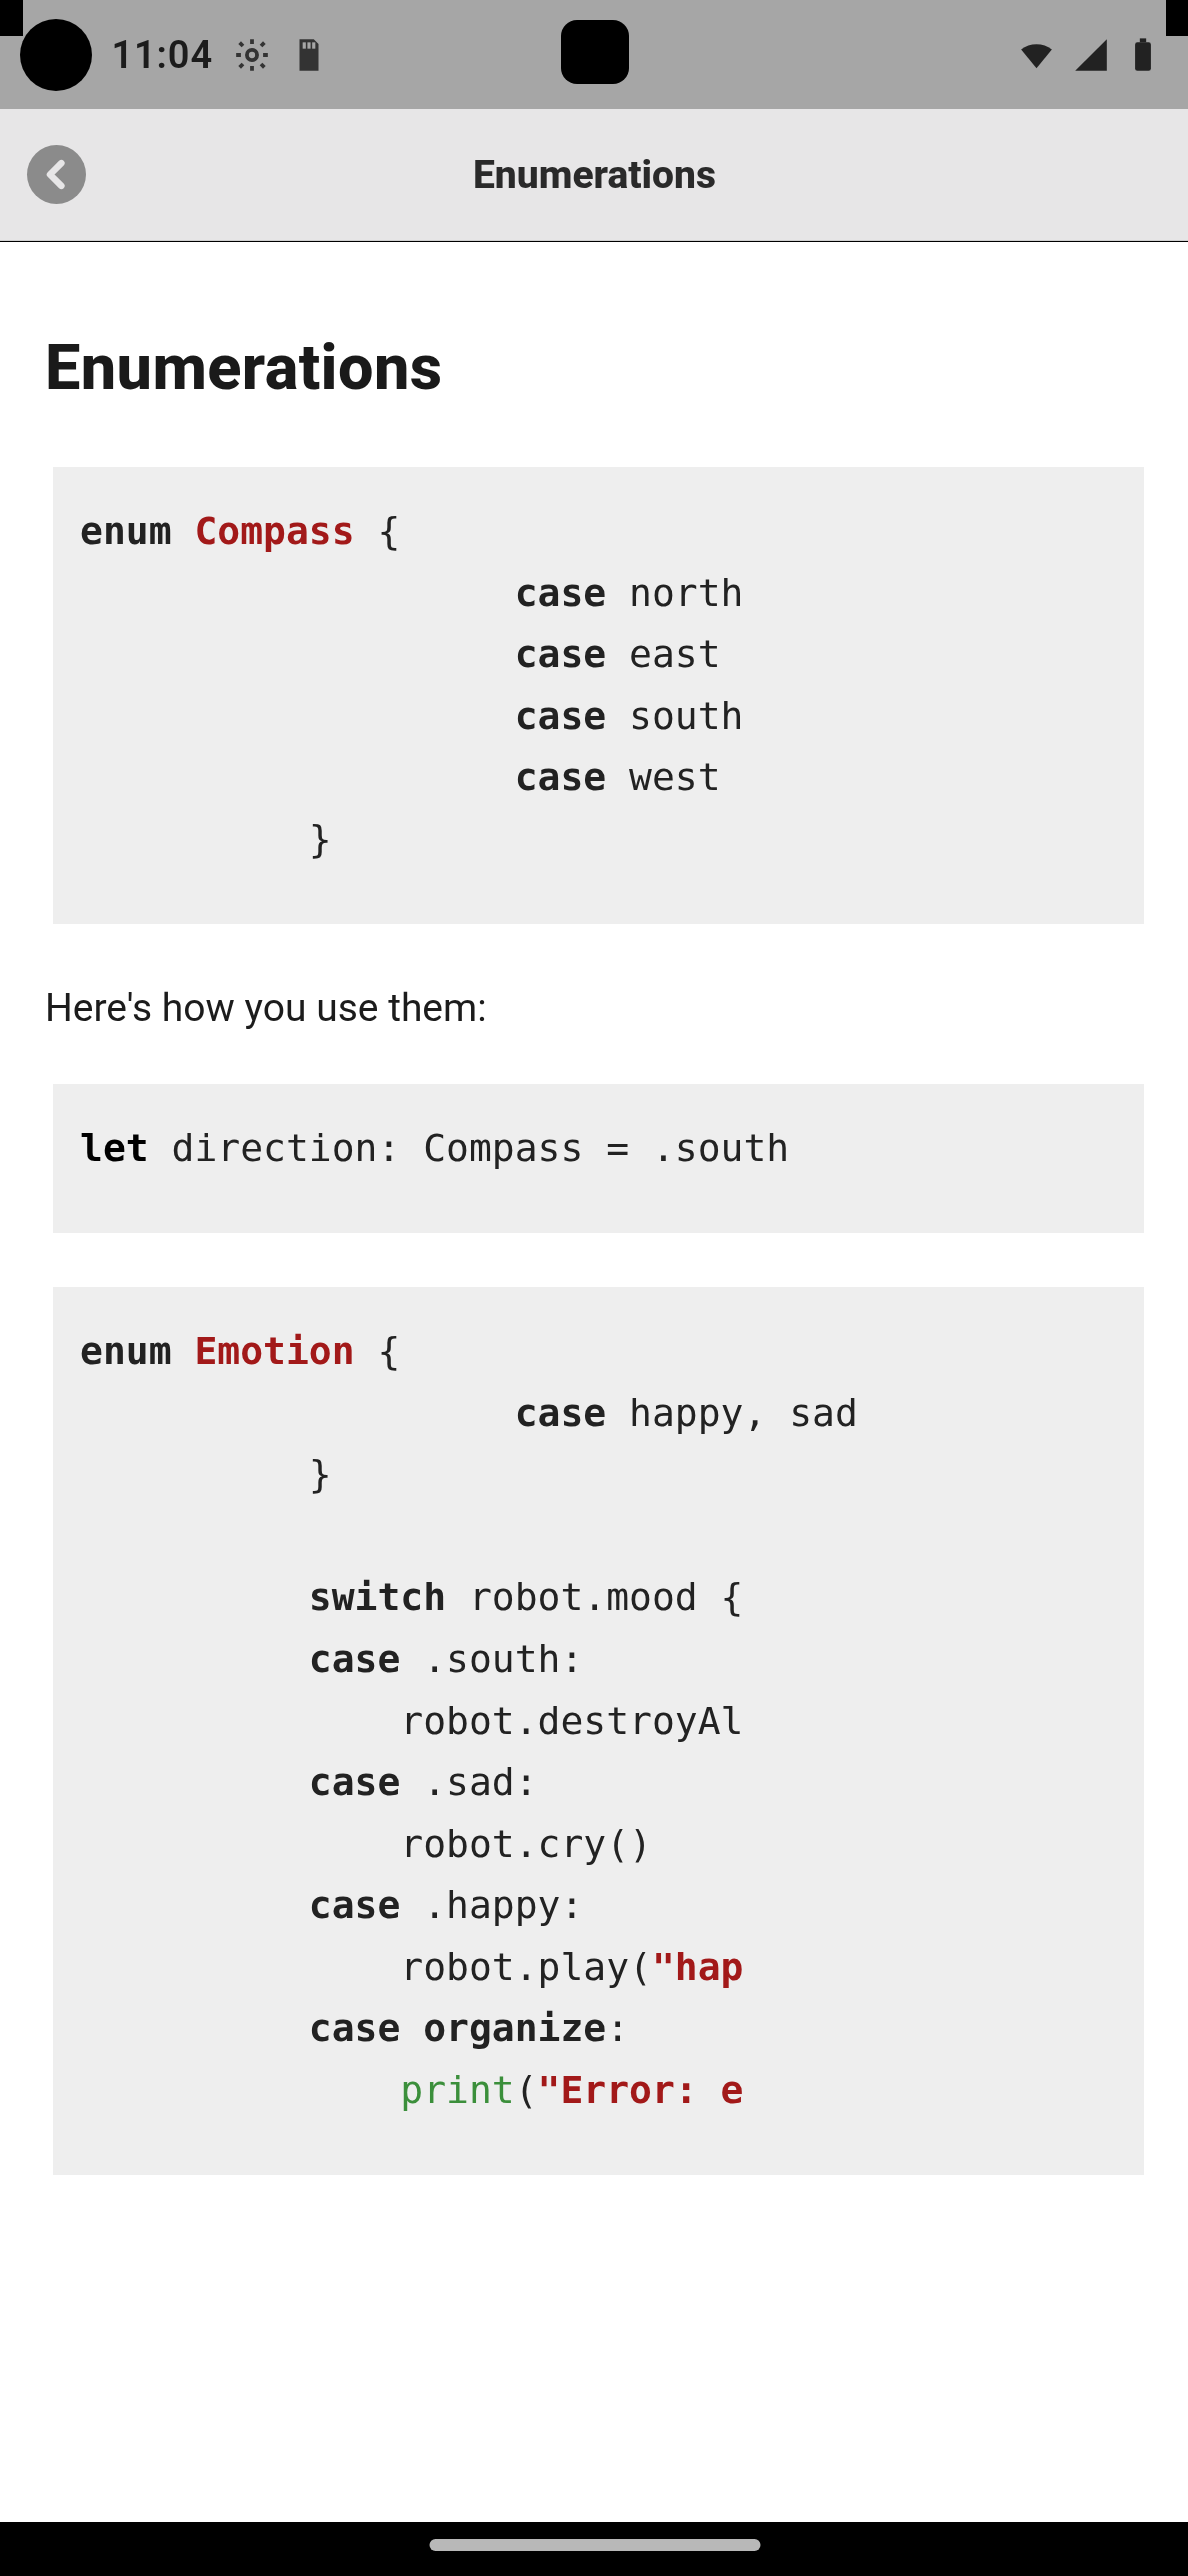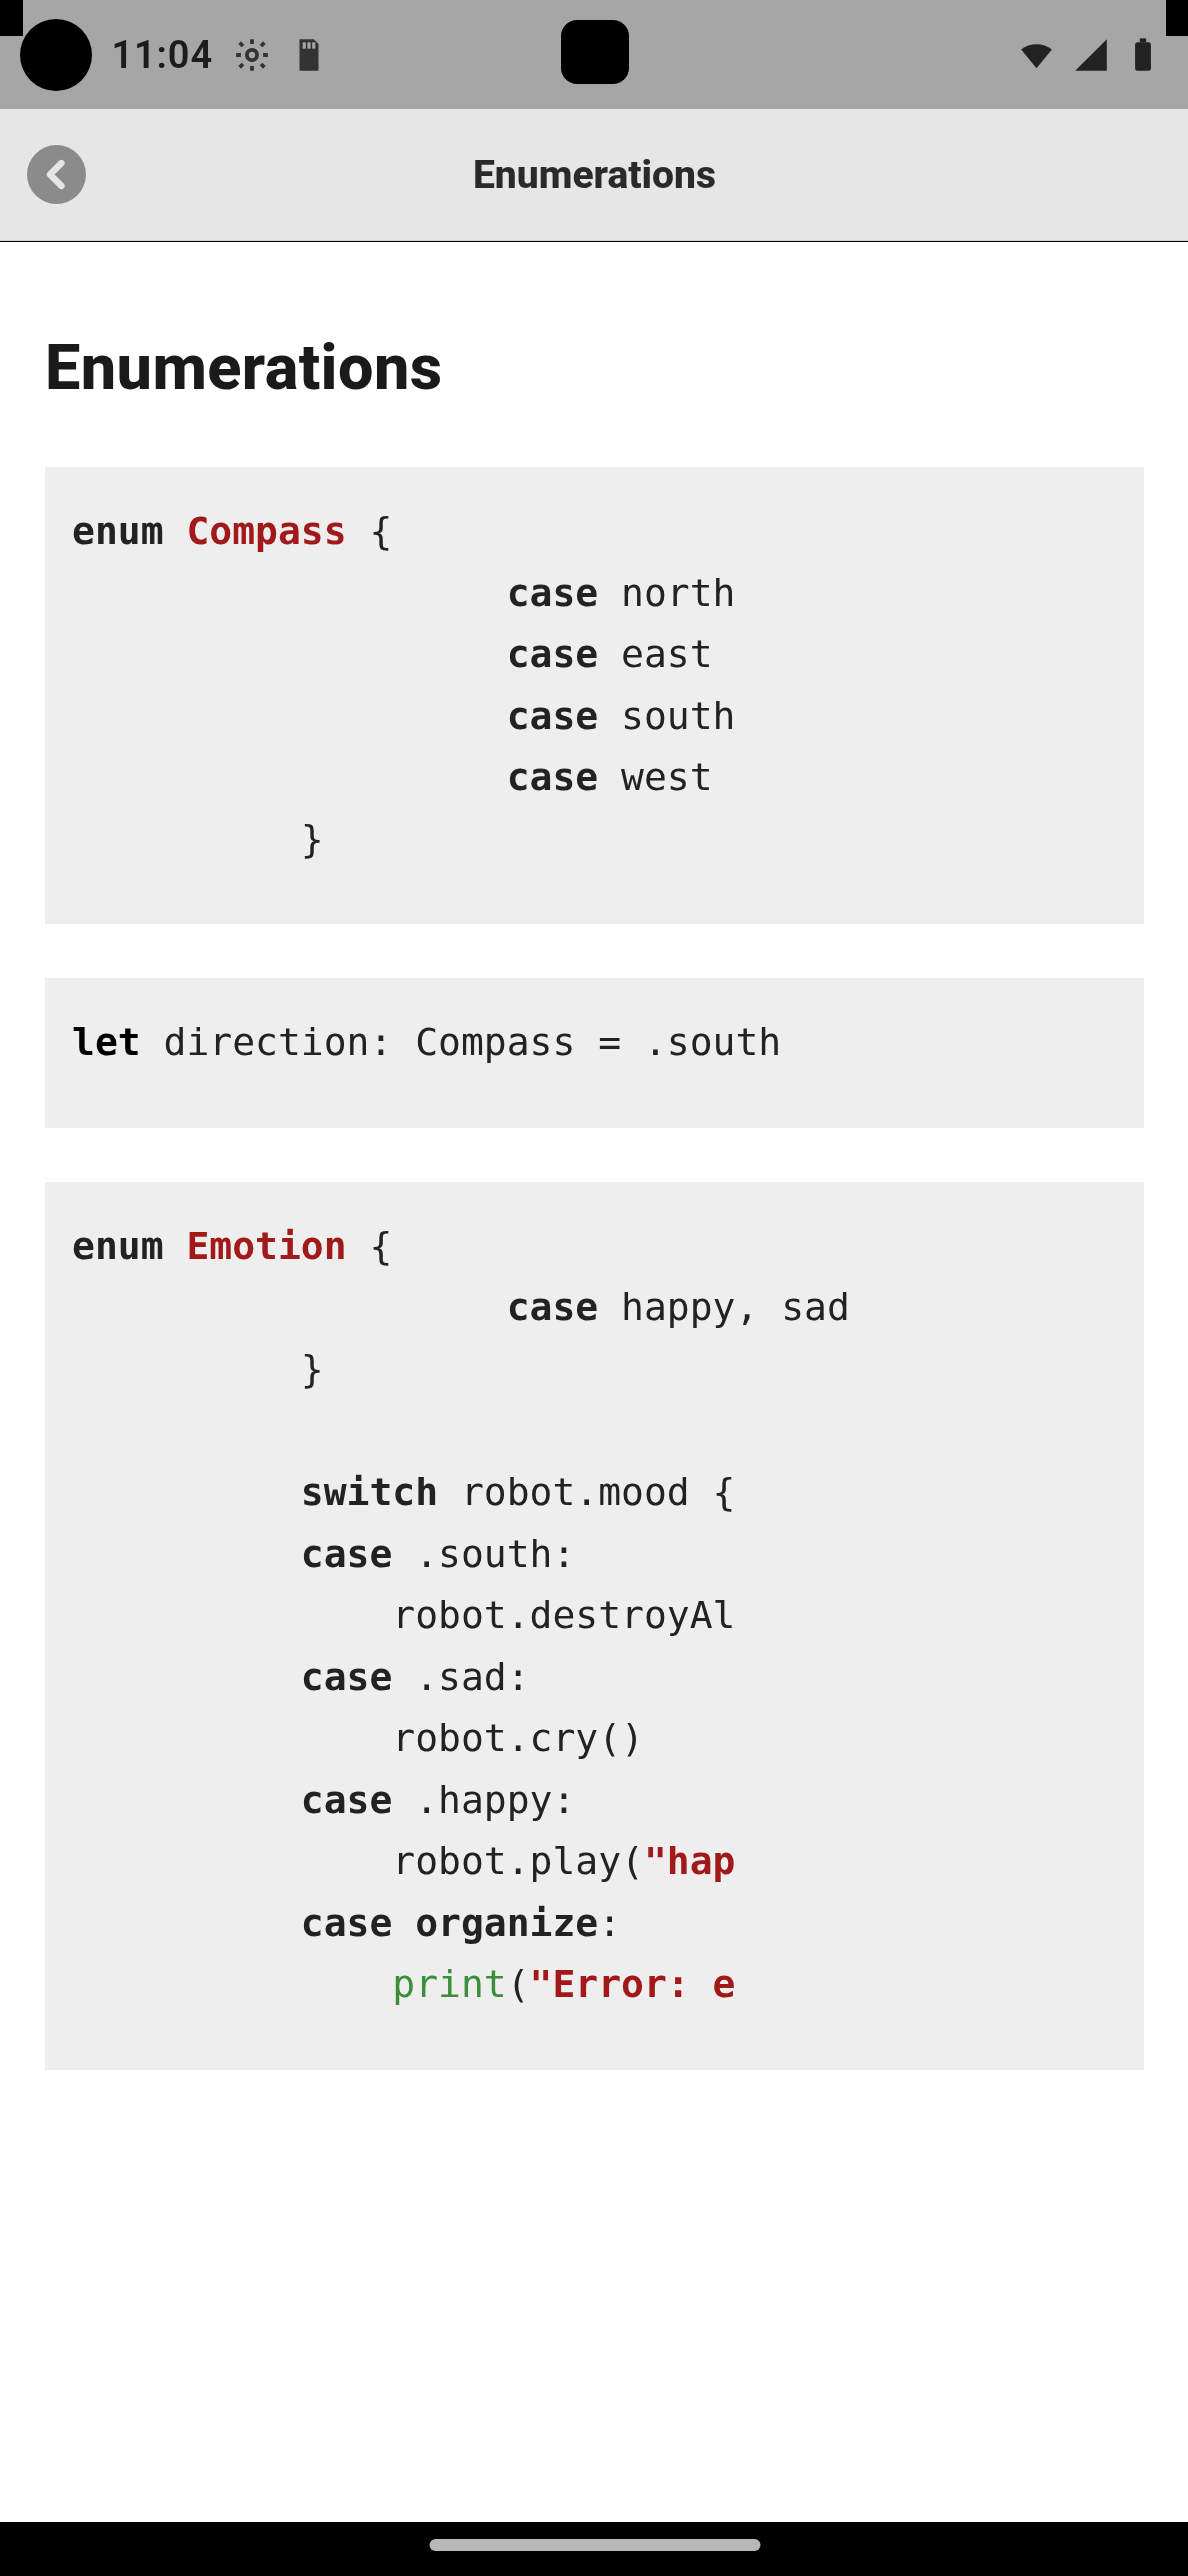--- a/index.html
+++ b/index.html
@@ -23,21 +23,21 @@
   .app-bar { position: absolute; top: 109px; left: 0; right: 0; height: 132px; background: #e7e6e7; display: flex; align-items: center; border-bottom: 1.8px solid #cfcfcf; z-index: 4;}
   .back-btn { width: 59px; height: 59px; border-radius: 50%; background: #8b8b8b; margin-left: 27px; display:flex; align-items:center; justify-content:center; color:#e7e6e7;}
   .app-title { flex: 1; text-align: center; font-size: 39px; font-weight: 800; color: #2a2a2a; margin-left: -86px; }
 
   
   .content { position: absolute; top: 242px; left: 0; right: 0; bottom: 54px; background: #fff; padding: 89px 45px 36px 45px; overflow: hidden; }
   .h1 { font-size: 63px; font-weight: 800; color: #1a1a1a; margin-bottom: 63px; letter-spacing: 0.4px;}
   .para { font-size: 39px; line-height: 1.55; color: #1c1c1c; margin-bottom: 45px; }
   .para .mono-inline { font-family: "SFMono-Regular", Menlo, Consolas, monospace; font-size: 38px; }
 
-  .code { background: #eeeeee; padding: 34px 21px 54px 27px; font-family: "SFMono-Regular", Menlo, Consolas, monospace; font-size: 38px; line-height: 1.62; white-space: pre; overflow: hidden; margin-bottom: 54px; color:#222; }
+  .code { background: #eeeeee; padding: 34px 21px 54px 27px; font-family: "SFMono-Regular", Menlo, Consolas, monospace; font-size: 38px; line-height: 1.62; white-space: pre; overflow: hidden; margin-bottom: 54px; color:#222;margin-left:8px; }
   .kw { font-weight: 800; color: #222; }
   .type { font-weight: 800; color: #a21919; }
   .let { font-weight: 700; color: #000000; }
   .str { color: #a21919; font-weight: 700; }
   .fn  { color: #3b8f3b; font-weight: 400; }
 
   
   .gesture-bar { position:absolute; bottom: 25px; left:50%; transform:translateX(-50%); width: 331px; height: 12.5px; background:#b8b8b8; border-radius: 9px; z-index:60;}
 
   
@@ -105,20 +105,21 @@
 
 
     <div class="code"><span class="kw">enum</span> <span class="type">Compass</span><span> {</span>
                    <span class="kw">case</span><span> north</span>
                    <span class="kw">case</span><span> east</span>
                    <span class="kw">case</span><span> south</span>
                    <span class="kw">case</span><span> west</span>
           <span>}</span>
 </div>
 
+    <p class="para">Here's how you use them:</p>
 
     <div class="code"><span class="let">let</span><span> direction: Compass = .south</span>
 </div>
 
 
     <div class="code"><span class="kw">enum</span> <span class="type">Emotion</span><span> {</span>
                    <span class="kw">case</span><span> happy, sad</span>
           <span>}</span>
 
           <span class="kw">switch</span><span> robot.mood {</span>

